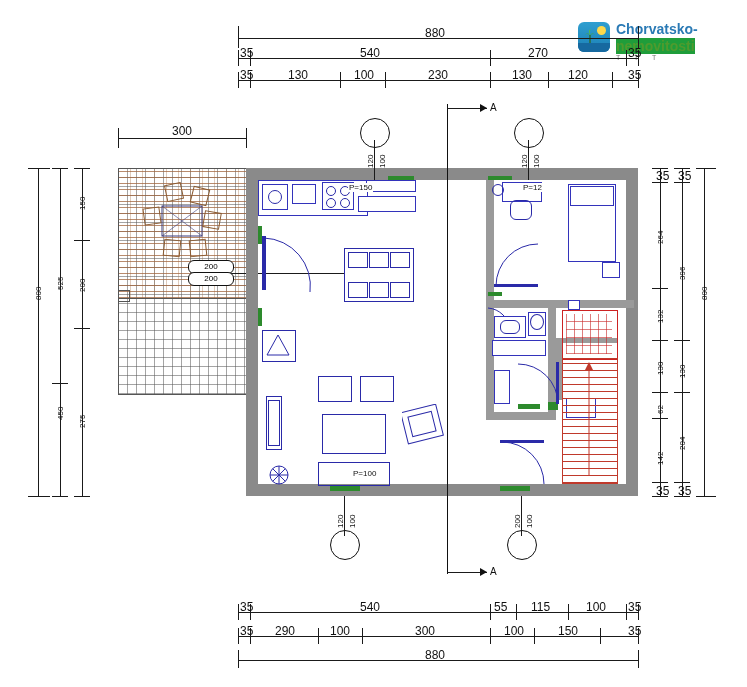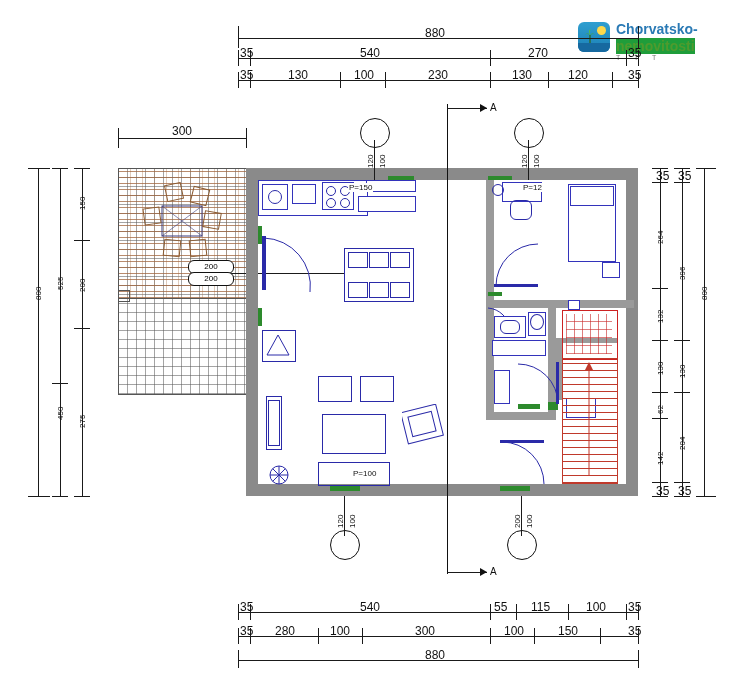--- a/index.html
+++ b/index.html
@@ -201,21 +201,21 @@
   <div class="hline" style="left:238px;top:636px;width:400px;"></div>
   <div class="vline" style="left:238px;top:628px;height:16px;"></div>
   <div class="vline" style="left:250px;top:628px;height:16px;"></div>
   <div class="vline" style="left:318px;top:628px;height:16px;"></div>
   <div class="vline" style="left:362px;top:628px;height:16px;"></div>
   <div class="vline" style="left:490px;top:628px;height:16px;"></div>
   <div class="vline" style="left:534px;top:628px;height:16px;"></div>
   <div class="vline" style="left:600px;top:628px;height:16px;"></div>
   <div class="vline" style="left:638px;top:628px;height:16px;"></div>
   <div class="dim" style="left:240px;top:624px;">35</div>
-  <div class="dim" style="left:275px;top:624px;">280</div>
+  <div class="dim" style="left:275px;top:624px;">290</div>
   <div class="dim" style="left:330px;top:624px;">100</div>
   <div class="dim" style="left:415px;top:624px;">300</div>
   <div class="dim" style="left:504px;top:624px;">100</div>
   <div class="dim" style="left:558px;top:624px;">150</div>
   <div class="dim" style="left:628px;top:624px;">35</div>
 
   <div class="hline" style="left:238px;top:660px;width:400px;"></div>
   <div class="vline" style="left:238px;top:650px;height:18px;"></div>
   <div class="vline" style="left:638px;top:650px;height:18px;"></div>
   <div class="dim" style="left:425px;top:648px;">880</div>

